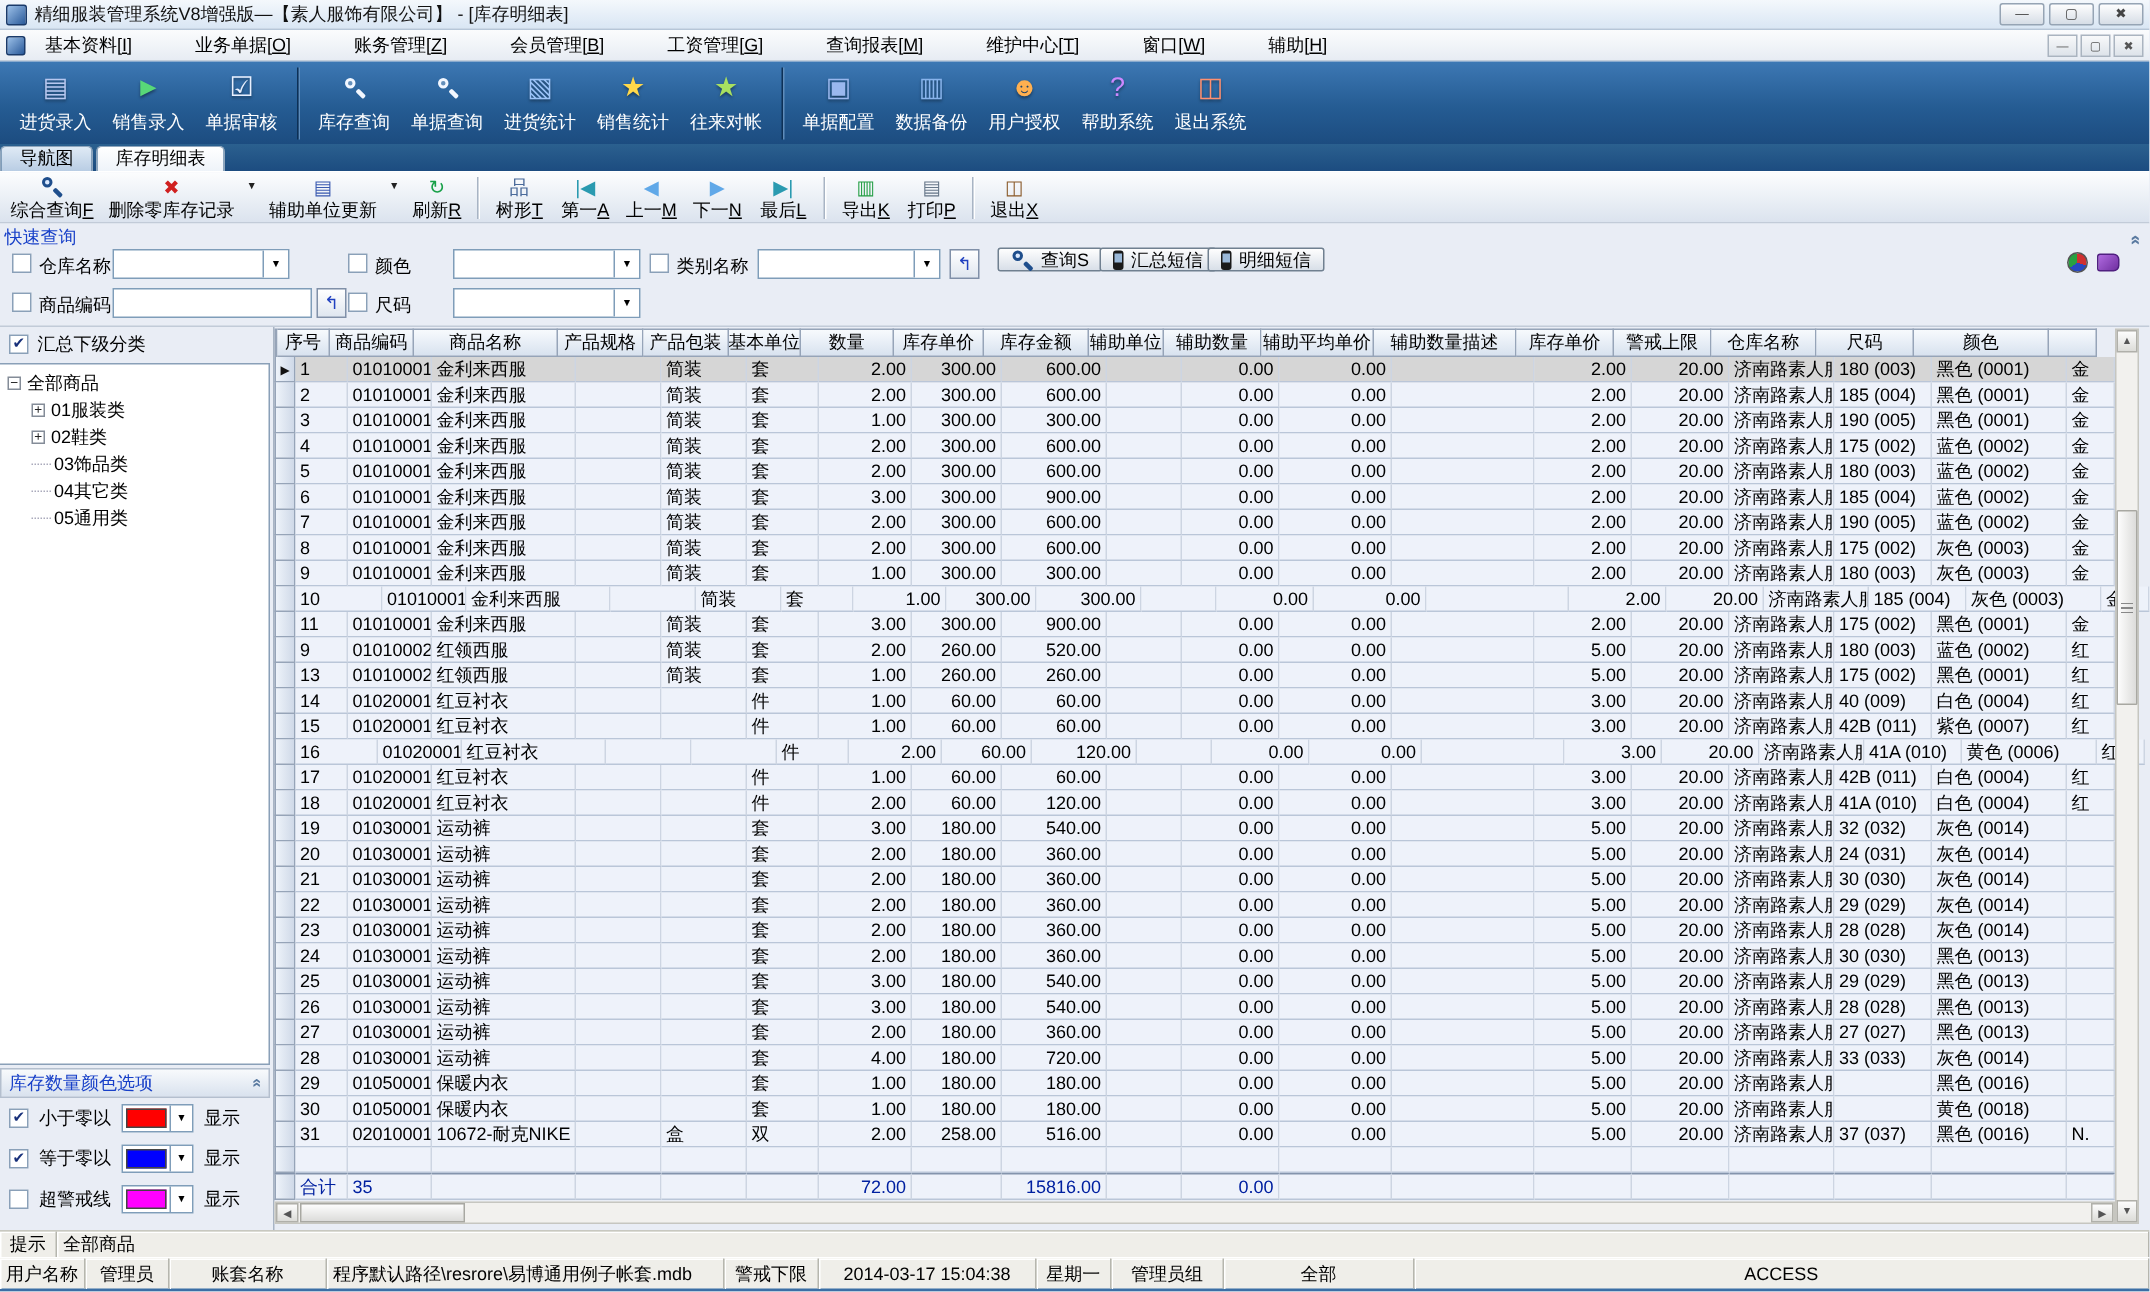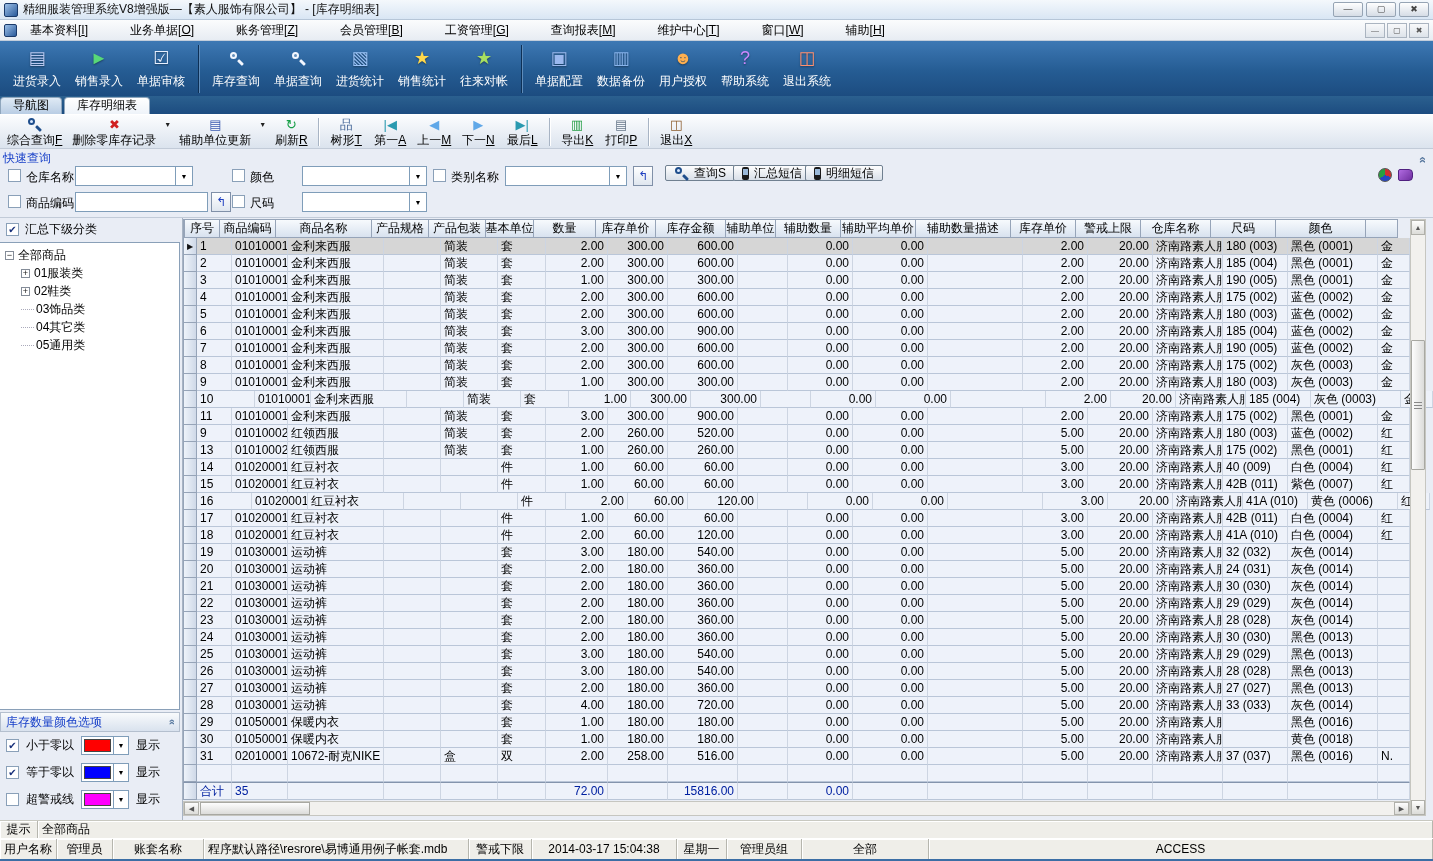--- a/index.html
+++ b/index.html
@@ -1167,21 +1167,21 @@
   <span class="hs-btn" style="right:0;">▶</span>
 </div>
 
 <div class="statusbar1">
   <span class="sb-cell" style="width:38px;">提示</span>
   <span class="sb-cell grow left">全部商品</span>
 </div>
 <div class="statusbar2" id="statusbar2">
     <span class="sb-cell" style="width: 57px;">用户名称</span>
     <span class="sb-cell" style="width: 56px;">管理员</span>
-    <span class="sb-cell" style="width: 91px;">账套名称</span>
+    <span class="sb-cell" style="width: 105px;">账套名称</span>
     <span class="sb-cell left" style="width: 265px;">程序默认路径\resrore\易博通用例子帐套.mdb</span>
     <span class="sb-cell" style="width: 63px;">警戒下限</span>
     <span class="sb-cell" style="width: 145px;">2014-03-17   15:04:38</span>
     <span class="sb-cell" style="width: 50px;">星期一</span>
     <span class="sb-cell" style="width: 75px;">管理员组</span>
     <span class="sb-cell" style="width: 127px;">全部</span>
     <span class="sb-cell grow">ACCESS</span>
   </div>
 
 </body></html>

